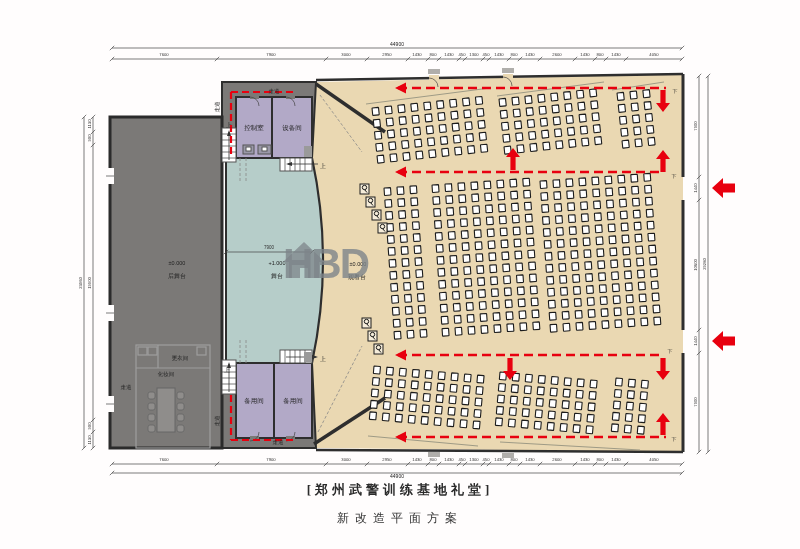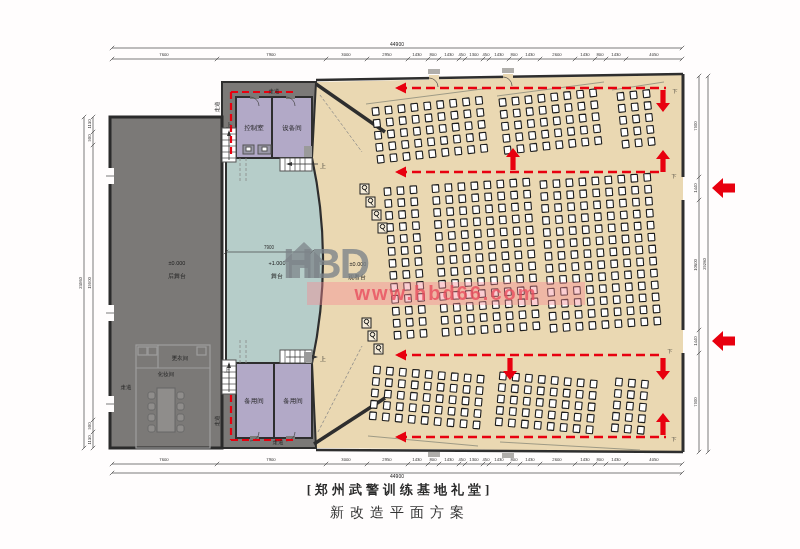--- a/index.html
+++ b/index.html
@@ -22,22 +22,22 @@
   #wm-row{display:flex;align-items:flex-end;height:46px;}
   #wm-brand{font-size:42px;font-weight:bold;color:rgba(125,132,138,0.8);letter-spacing:-2px;line-height:40px;}
   #wm-cn{font-size:37px;font-weight:bold;color:rgba(180,185,190,0.25);
     -webkit-text-stroke:1.4px rgba(128,134,140,0.75);letter-spacing:1px;line-height:40px;}
   #wm-band{position:absolute;left:24px;top:44px;width:278px;height:23px;
     background:rgba(246,138,148,0.42);display:flex;align-items:center;justify-content:center;}
   #wm-url{font-size:20px;font-weight:bold;color:rgba(233,78,94,0.8);letter-spacing:2px;}
   #titleblock{position:absolute;left:0;top:481px;width:800px;text-align:center;z-index:6;}
   #main-title{font-family:"Liberation Serif",serif;font-size:13px;font-weight:600;
     color:#2b2b2b;letter-spacing:4px;}
-  #sub-title{font-family:Liberation Sans, sans-serif;font-size:14px;color:#333;
-    letter-spacing:6px;margin-top:5px;}
+  #sub-title{font-family:Liberation Sans, sans-serif;font-size:12px;color:#333;
+    letter-spacing:6px;margin-top:11px;}
 </style>
 </head>
 <body>
 
 <div id="stagewrap">
   <svg id="plan" width="800" height="549" viewBox="0 0 800 549">
 
     <path d="M312,158 L316,82 L683,74 L683,452 L316,448 L312,363 Q334,260 312,158 Z" fill="#ead8b2"></path>
 
     <path d="M226,158 L312,158 Q334,260 312,363 L226,363 Z" fill="#b6cdc9"></path>
@@ -877,22 +877,19 @@
       </g>
   </svg>
 
   <div id="watermark">
     <div id="wm-row">
       <svg width="42" height="42" viewBox="0 0 42 42">
         <polygon points="0,24 21,4 42,24 36,24 36,40 25,40 25,30 17,30 17,40 6,40 6,24" fill="rgba(125,132,138,0.75)"></polygon>
       </svg>
       <span id="wm-brand">HBD</span>
     </div>
-    <div id="wm-band">
-      <span id="wm-url">www.hbd66.com</span>
-    </div>
   </div>
 
   <div id="titleblock">
     <div id="main-title">[郑州武警训练基地礼堂]</div>
     <div id="sub-title">新改造平面方案</div>
   </div>
 </div>
 
 </body></html>

